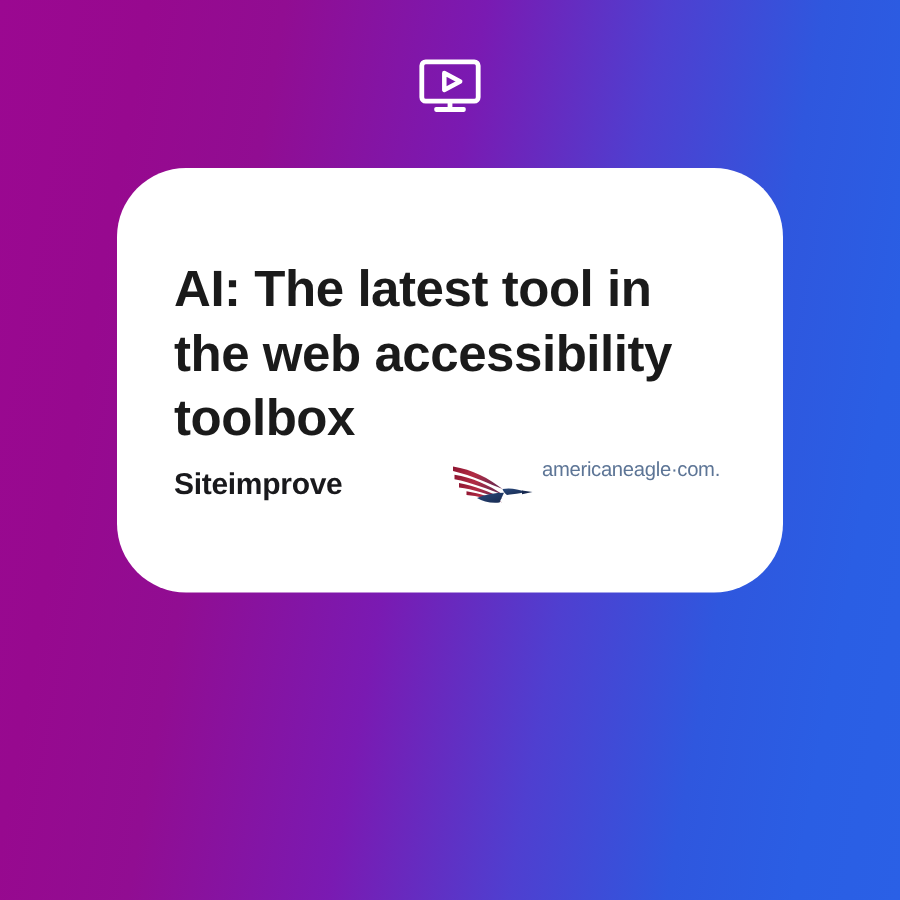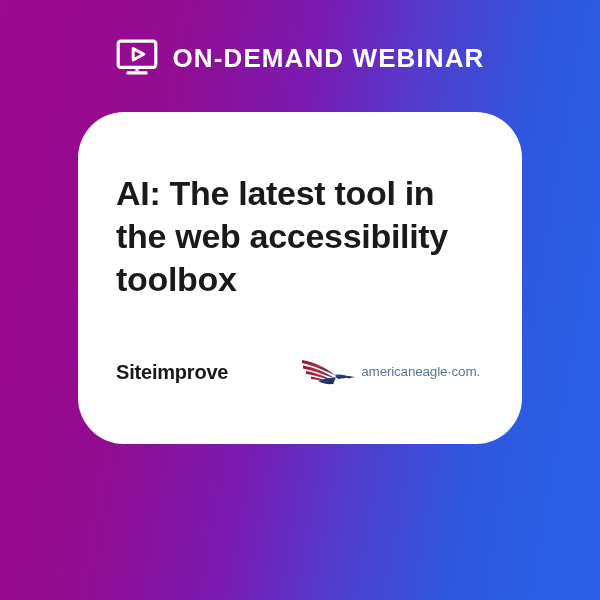--- a/index.html
+++ b/index.html
@@ -56,21 +56,21 @@
     white-space: nowrap;
     text-transform: uppercase;
   }
 
   
   .card {
     position: absolute;
     left: 78px;
     top: 112px;
     width: 444px;
-    height: 332px;
+    height: 283px;
     background: #ffffff;
     border-radius: 46px;
     box-sizing: border-box;
     padding: 60px 38px 34px 38px;
     display: flex;
     flex-direction: column;
   }
 
   .card-title {
     color: #1a1a1a;
@@ -95,21 +95,20 @@
     font-size: 20px;
     font-weight: bold;
     letter-spacing: -0.2px;
     line-height: 1;
     white-space: nowrap;
   }
 
   .brand-americaneagle {
     margin-left: 72px;
     display: flex;
-    align-items: center;
     gap: 5px;
   }
   .aae-eagle {
     display: block;
     width: 56px;
     height: 34px;
     flex: 0 0 auto;
   }
   .aae-wordmark {
     color: #5d7596;
@@ -126,21 +125,20 @@
 
   <div class="eyebrow">
     <span class="eyebrow-icon-wrap">
       <svg class="eyebrow-icon" viewBox="0 0 42 38" aria-hidden="true">
         <rect x="2.2" y="2.2" width="37.6" height="26.2" rx="2.6" ry="2.6" fill="none" stroke="#ffffff" stroke-width="3.2"></rect>
         <path d="M17.2 9.6 L27.8 15.3 L17.2 21 Z" fill="none" stroke="#ffffff" stroke-width="3" stroke-linejoin="round"></path>
         <rect x="19.4" y="28.4" width="3.2" height="4.1" fill="#ffffff"></rect>
         <rect x="10.5" y="32.3" width="21" height="3.3" rx="1.2" ry="1.2" fill="#ffffff"></rect>
       </svg>
     </span>
-    <span class="eyebrow-label">ON-DEMAND WEBINAR</span>
   </div>
 
   <div class="card">
 
     <h1 class="card-title">AI: The latest tool in the web accessibility toolbox</h1>
 
     <div class="card-footer">
 
       <span class="brand-siteimprove">Siteimprove</span>
 

